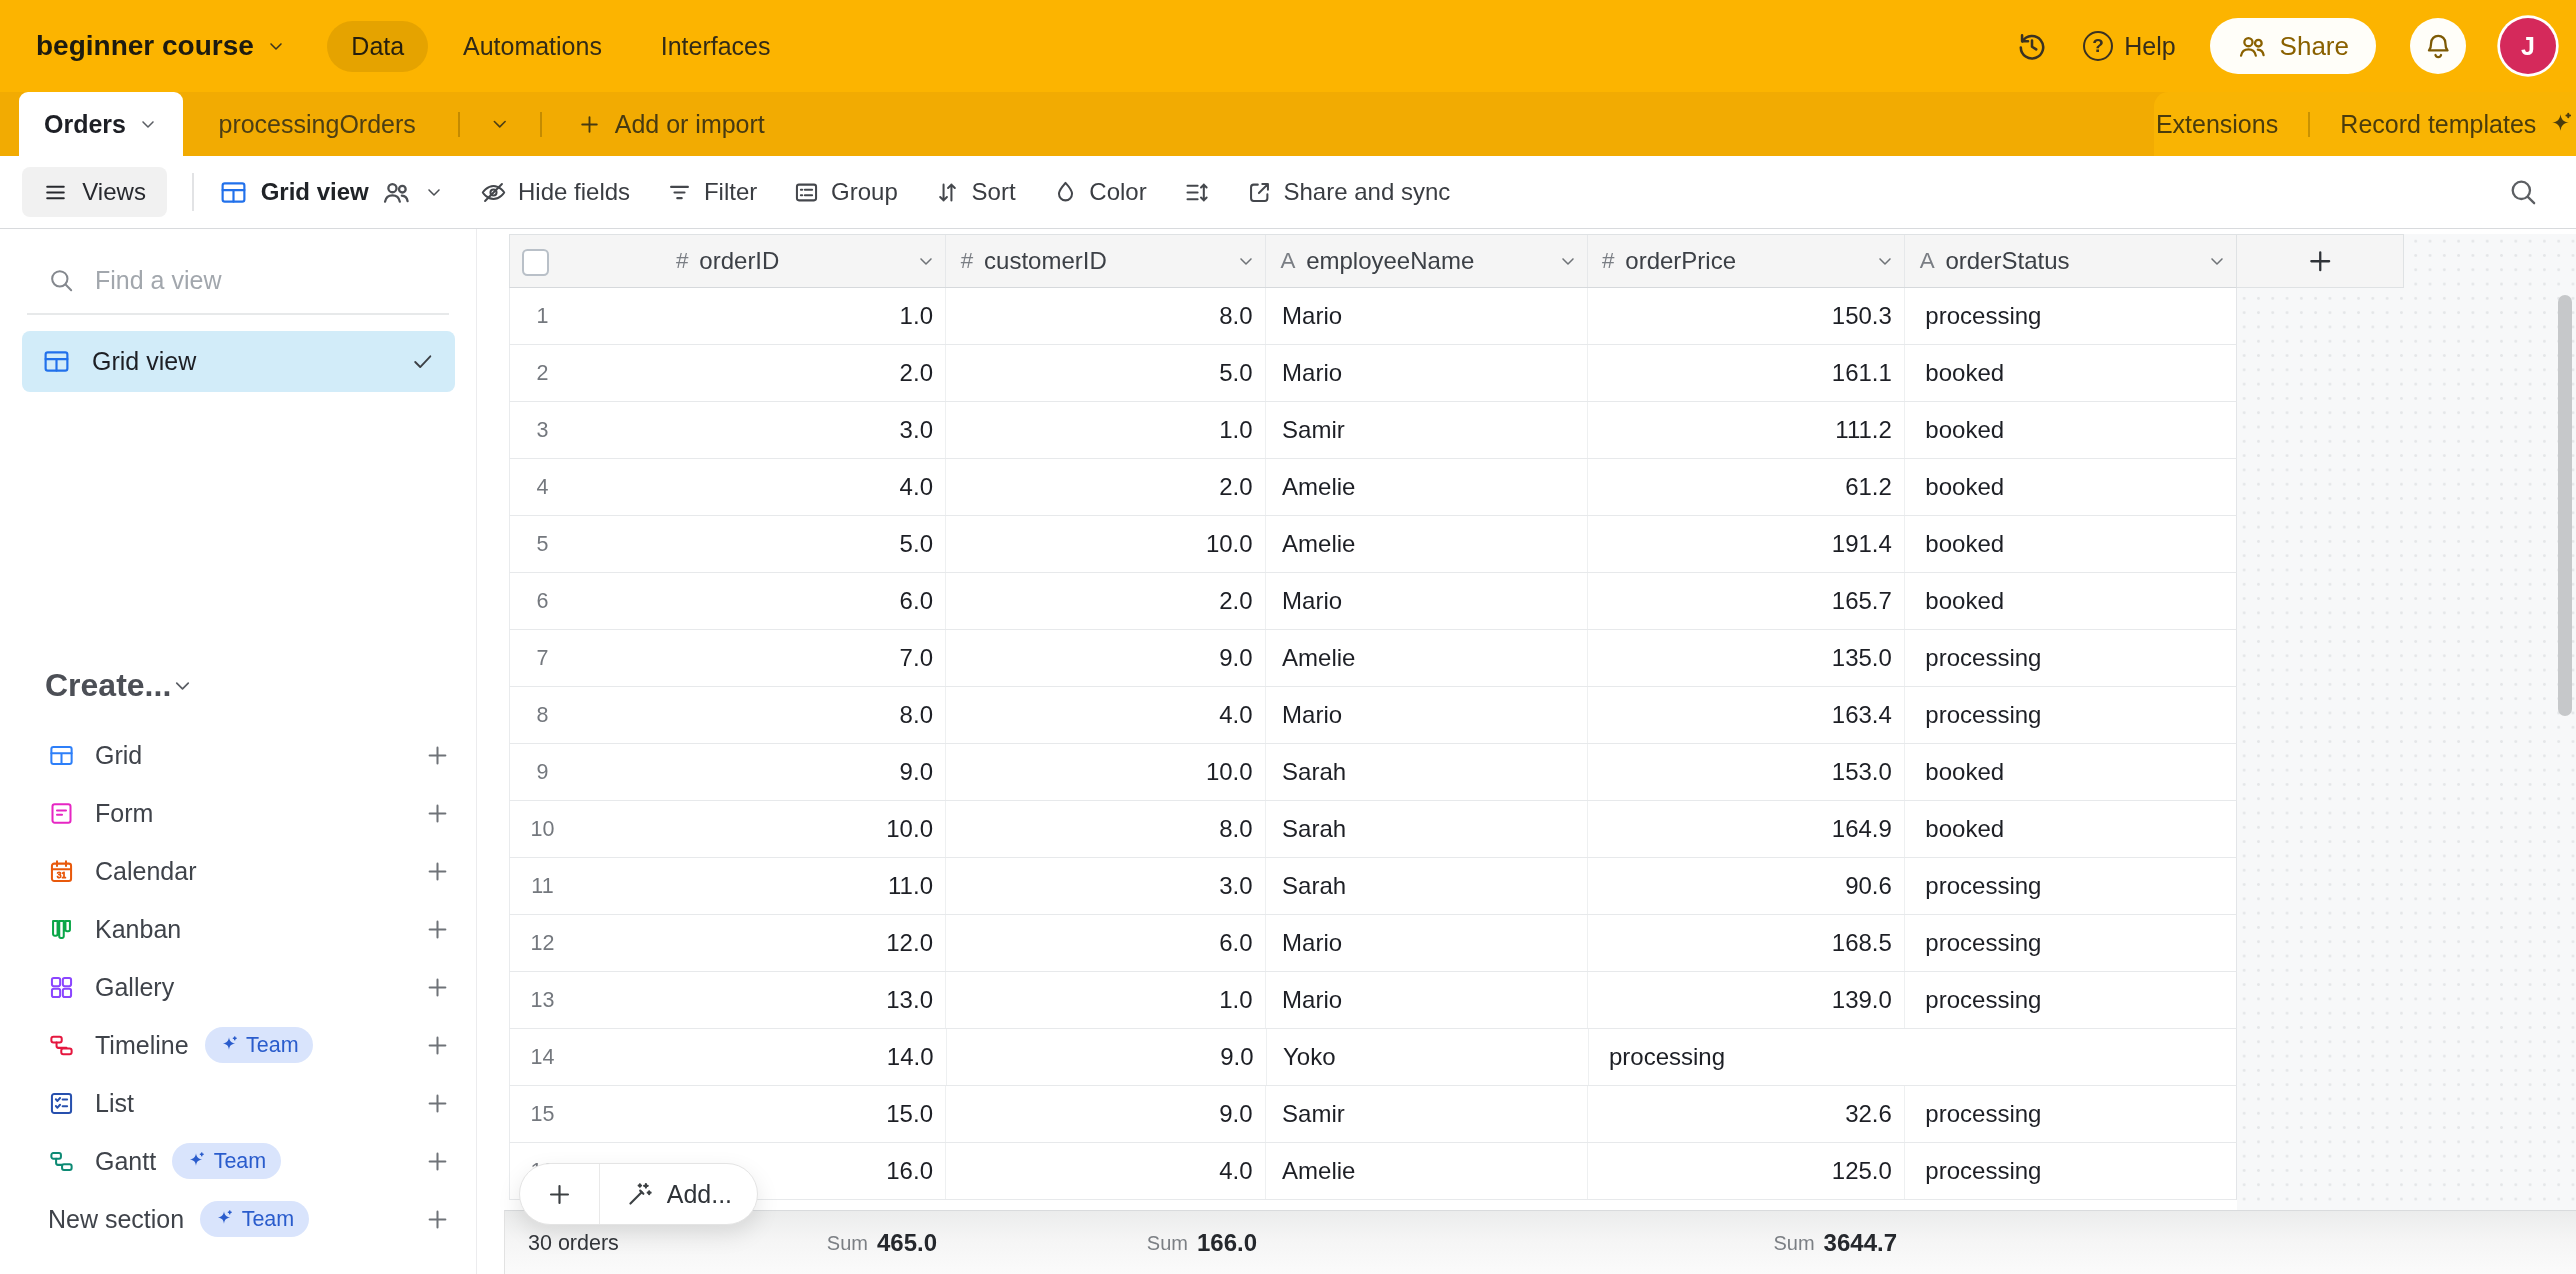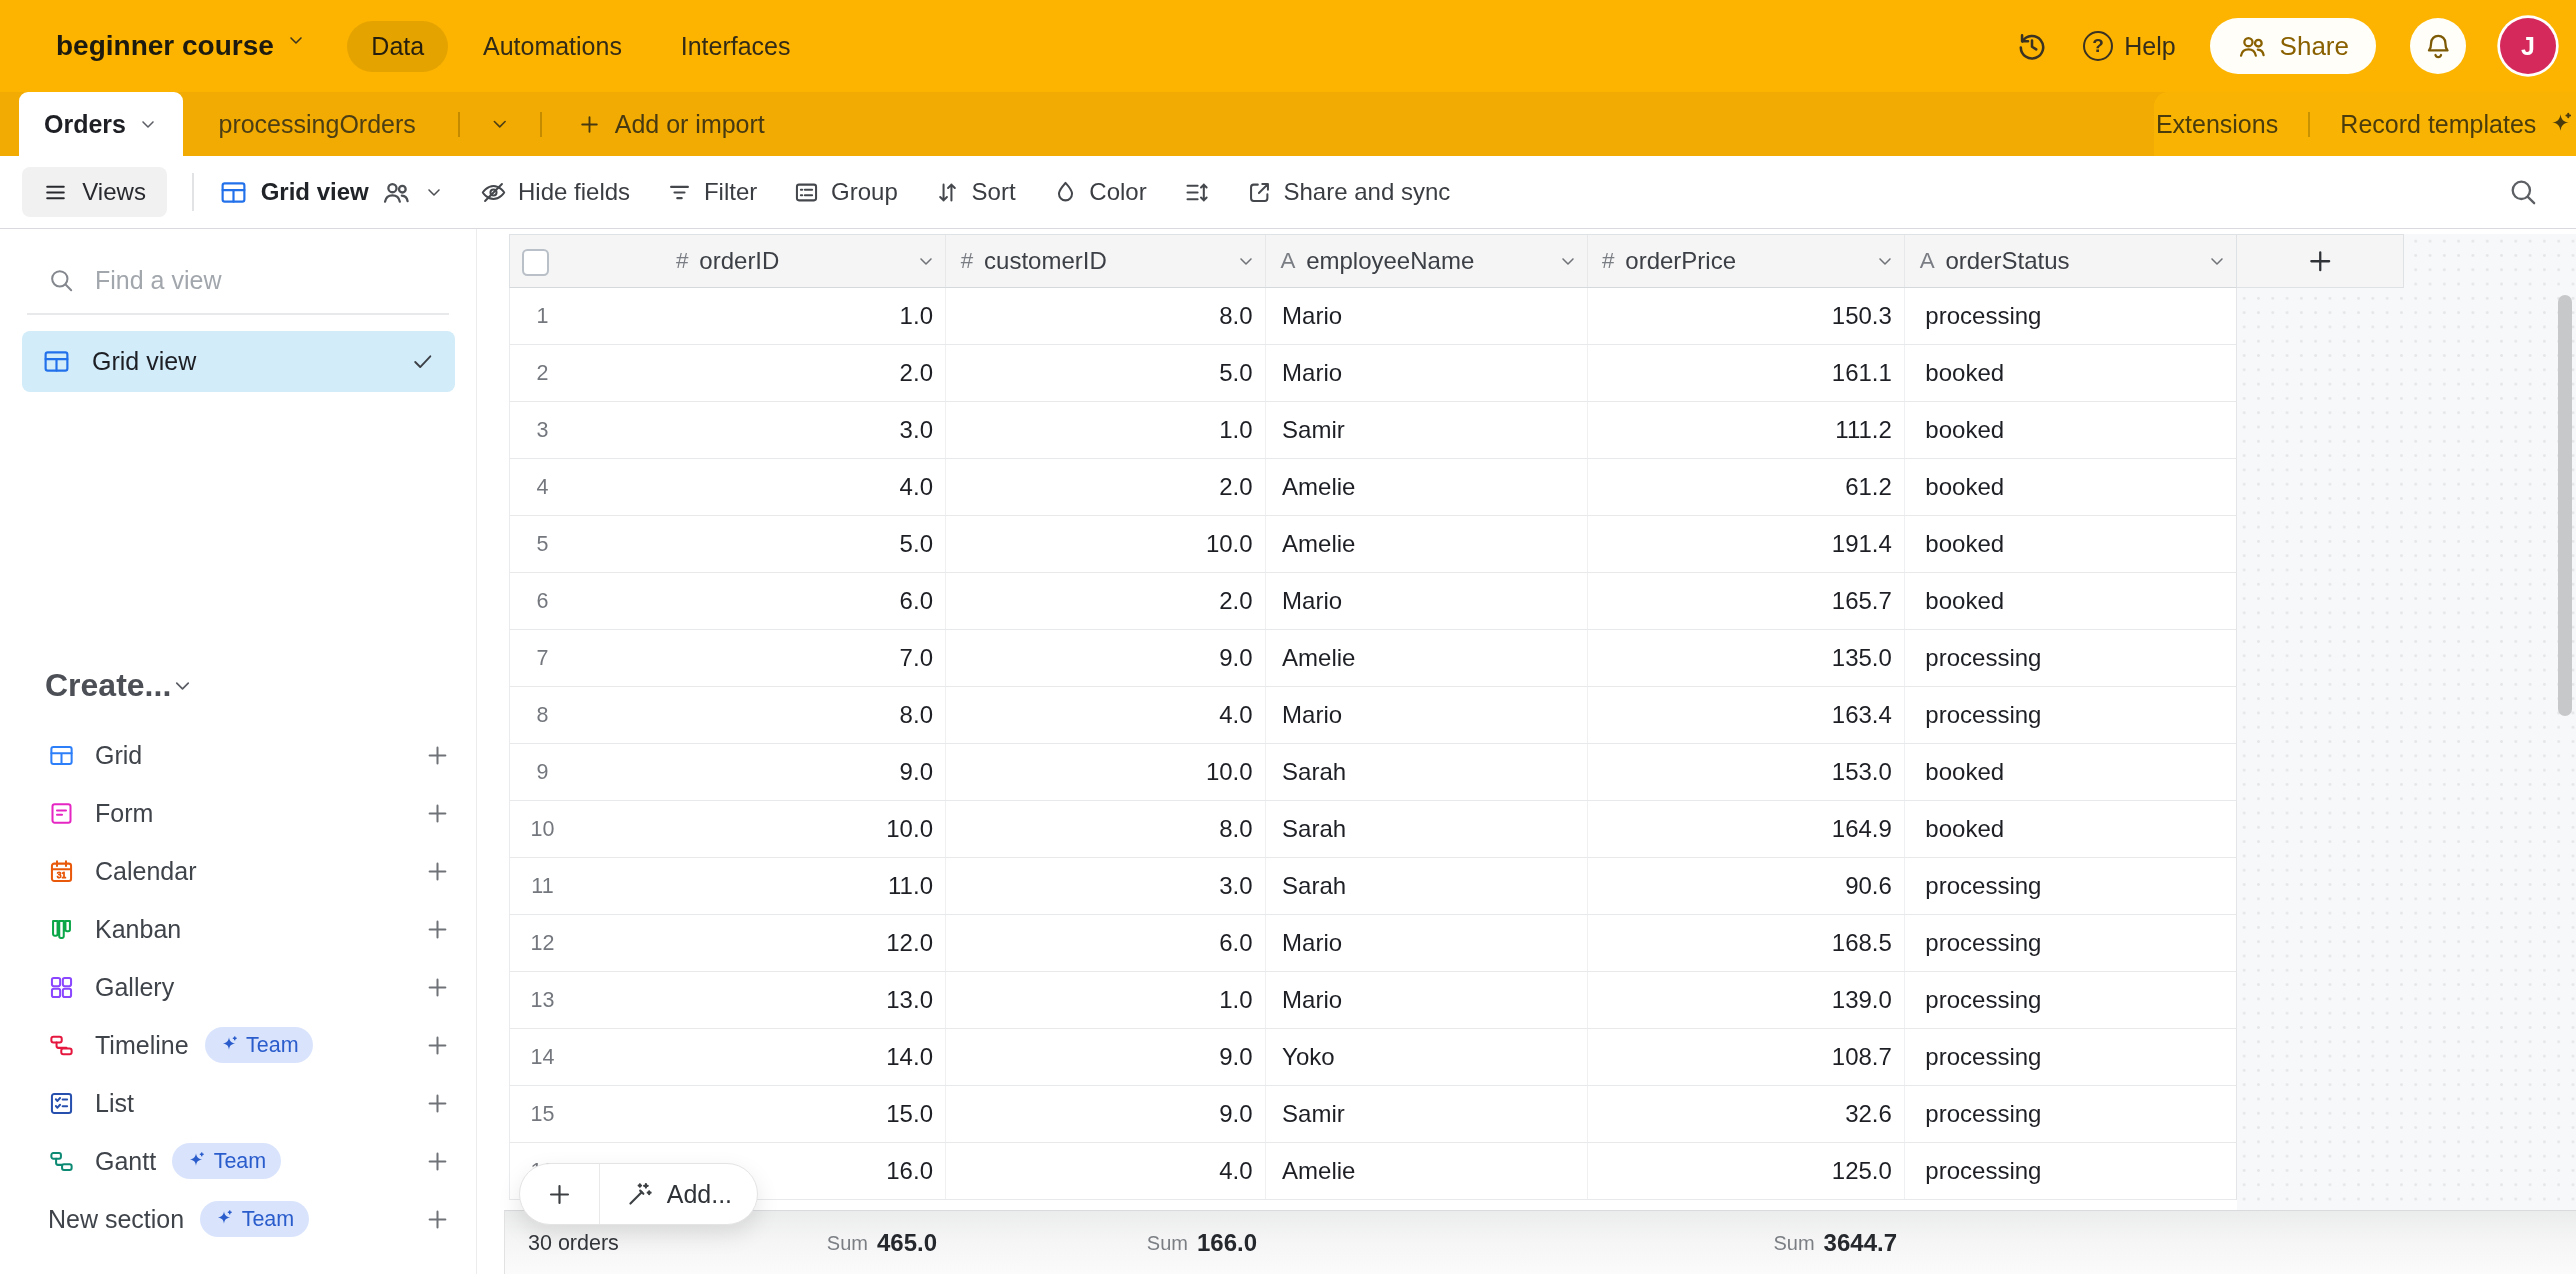--- a/index.html
+++ b/index.html
@@ -7,21 +7,21 @@
   body {
     position: relative; overflow: hidden; background: #fff;
     font-family: "Liberation Sans", "DejaVu Sans", sans-serif;
     color: #1d1f25; -webkit-font-smoothing: antialiased;
   }
 
   
   .topbar { position: absolute; left:0; top:0; width:2576px; height:92px;
     background:#fcb400; display:flex; align-items:center; padding:0 20px 0 36px; }
   .rocket { color:#231c07; display:flex; }
-  .tb-title { margin-left:20px; display:flex; align-items:flex-start; gap:12.5px; cursor:pointer; }
+  .tb-title { display:flex; align-items:center; gap:12.5px; cursor:pointer; }
   .tb-title .t { font-size:28px; font-weight:bold; color:#1d1b10; }
   .tb-title svg { color:#3a3420; }
   .topnav { display:flex; align-items:center; margin-left:41px; gap:10.8px; }
   .nav-pill { height:51px; border-radius:26px; padding:0 24px; display:flex; align-items:center;
     font-size:25px; color:#332b16; cursor:pointer; }
   .nav-pill.active { background:rgba(29,18,0,0.10); font-weight:500; color:#241e0e; }
   .tb-right { margin-left:auto; display:flex; align-items:center; gap:34px; }
   .icon-btn { background:none; border:none; color:#3a3222; display:flex; cursor:pointer; }
   .help-btn { display:flex; align-items:center; gap:10.8px; font-size:25px; color:#352d1b; cursor:pointer; }
   .q-circle { width:30.5px; height:30.5px; border:2.2px solid #3a3222; border-radius:50%;
@@ -835,23 +835,20 @@
           <div class="g-cell first" style="width:437px">
             <span class="row-num">14</span>
             <span>14.0</span>
           </div>
           <div class="g-cell num" style="width:320px">
             <span>9.0</span>
           </div>
           <div class="g-cell txt" style="width:322px">
             <span>Yoko</span>
           </div>
-          <div class="g-cell num" style="width:318px">
-            <span>108.7</span>
-          </div>
           <div class="g-cell txt" style="width:331px;padding-left:20px">
             <span>processing</span>
           </div>
         </div>
         <div class="g-row">
           <div class="g-cell first" style="width:437px">
             <span class="row-num">15</span>
             <span>15.0</span>
           </div>
           <div class="g-cell num" style="width:320px">

